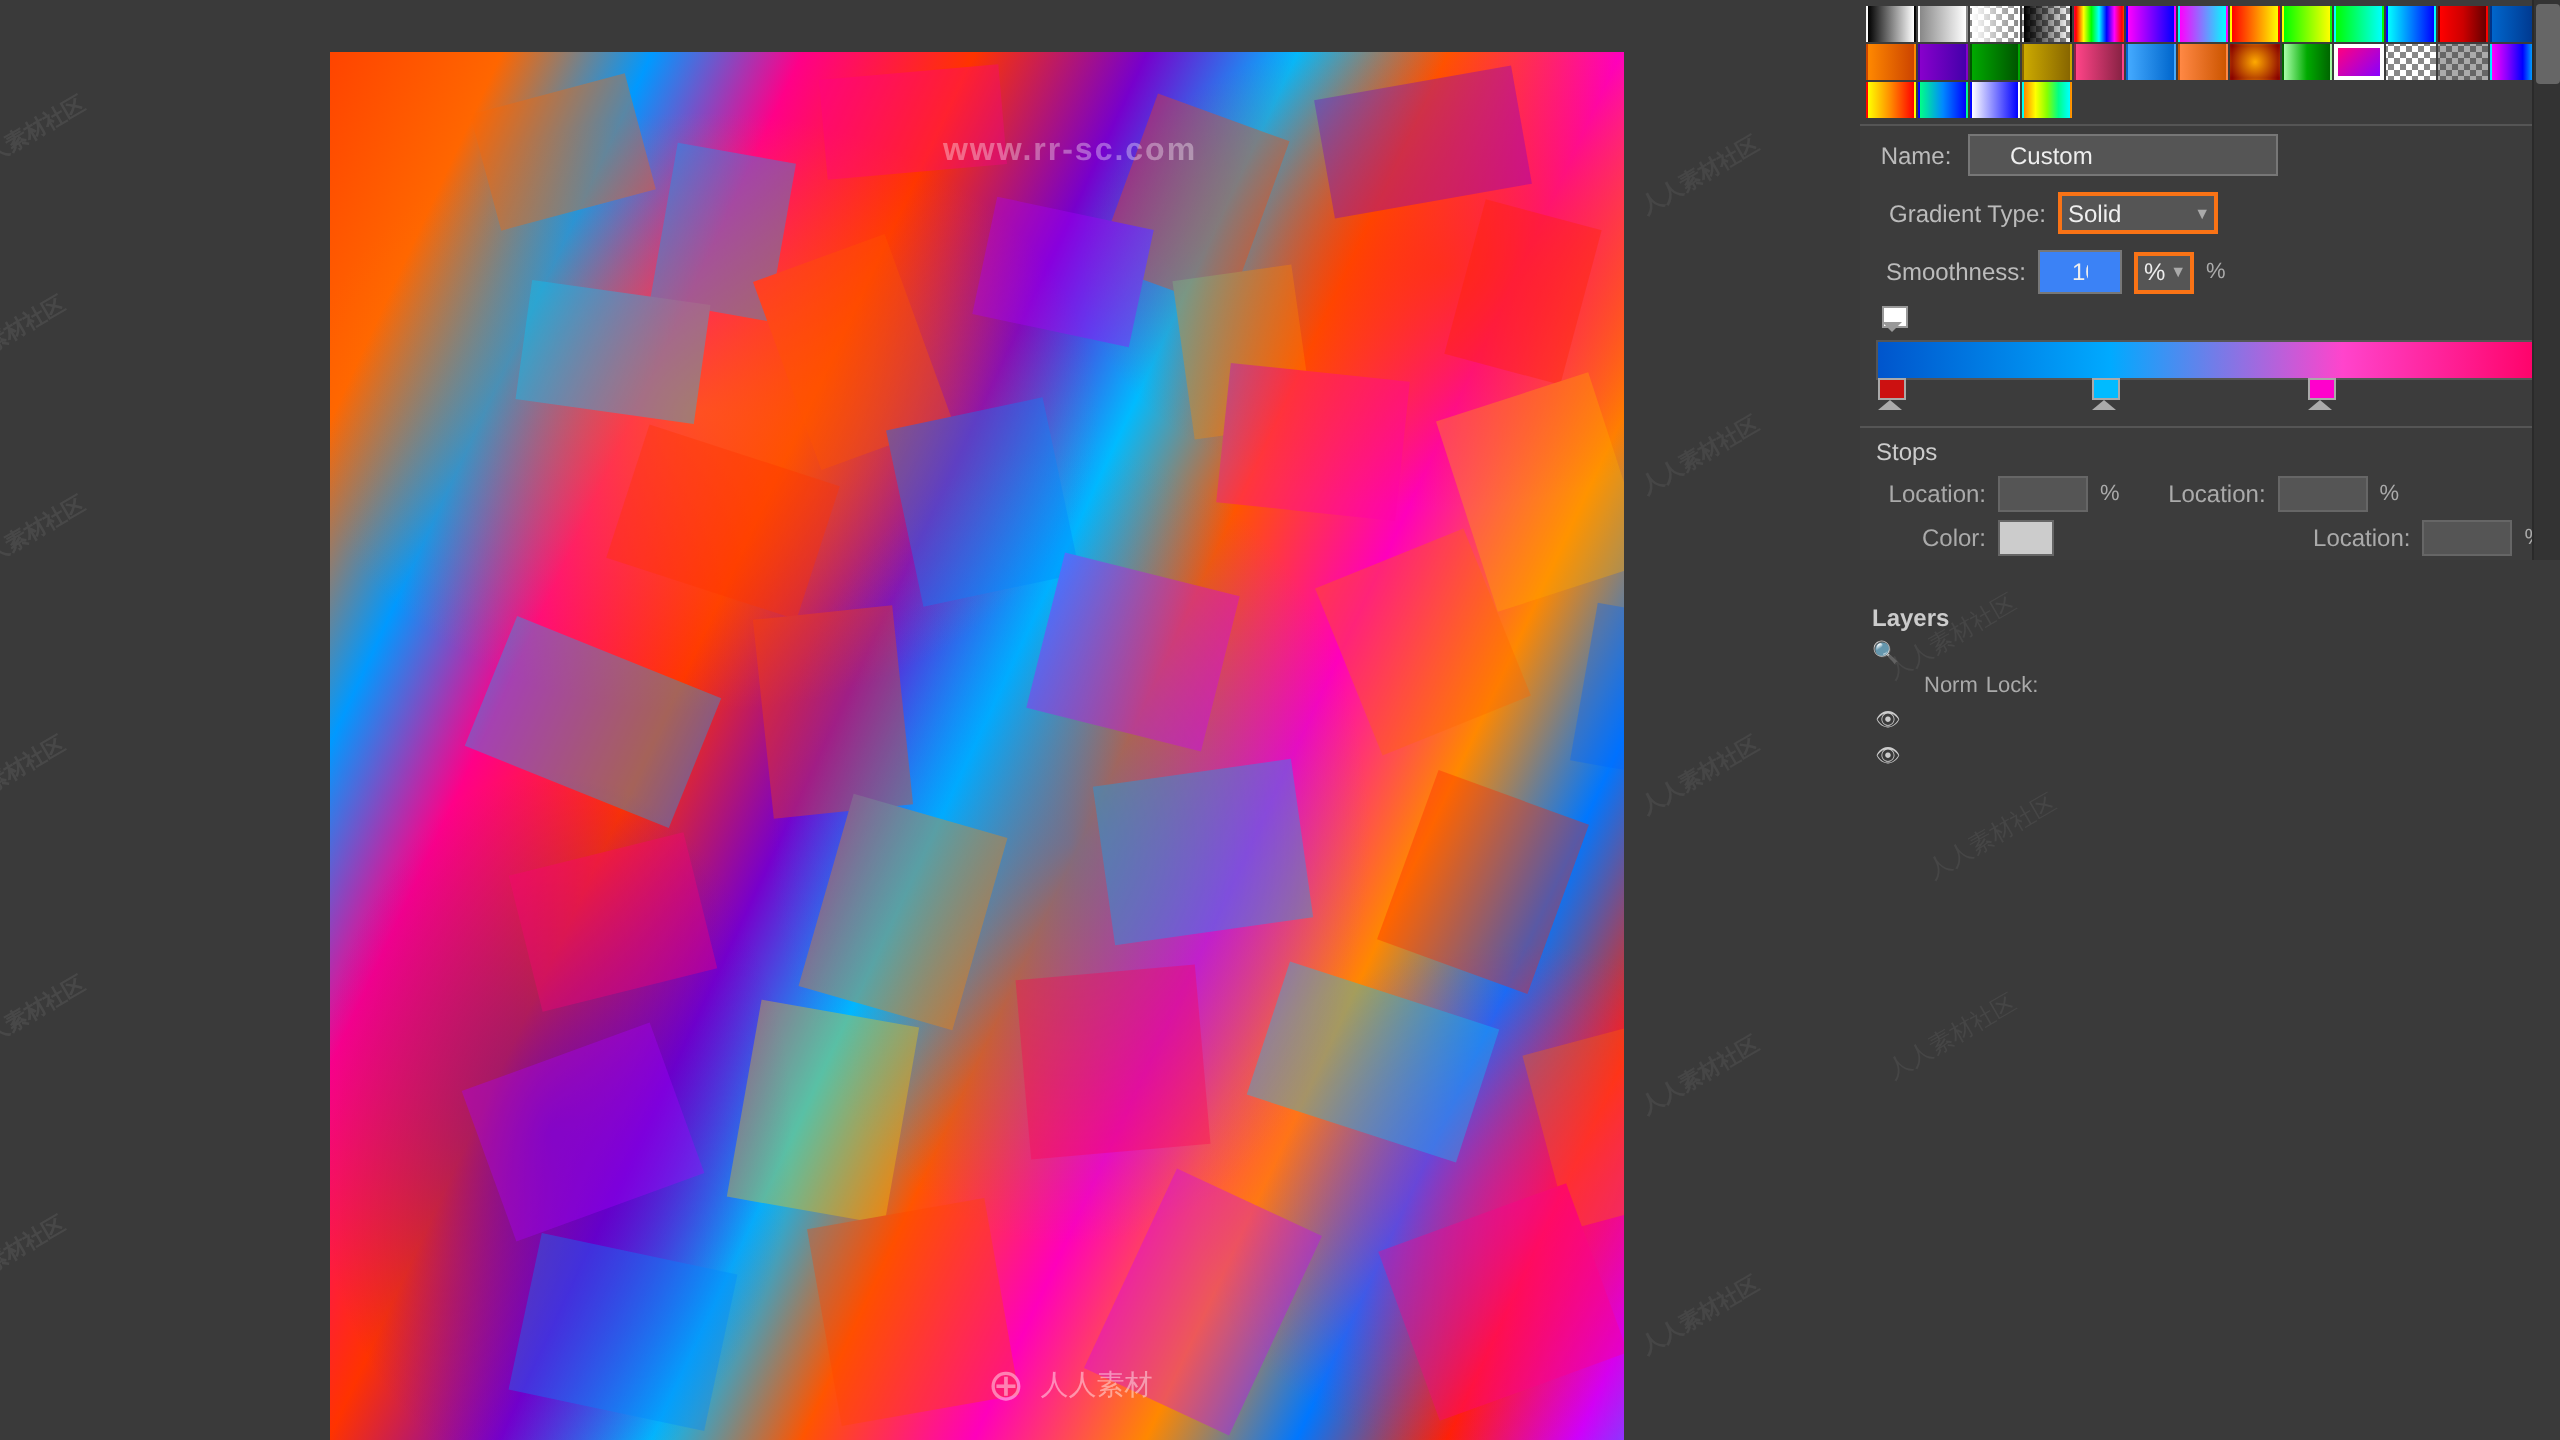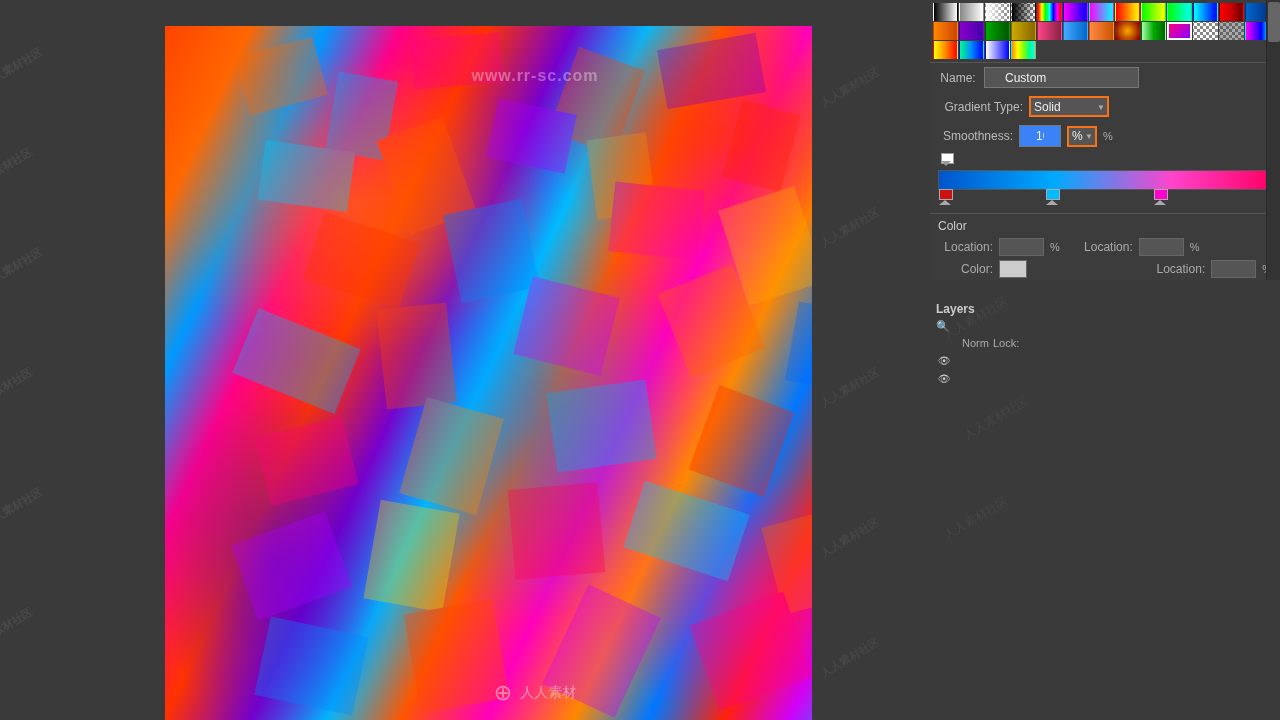--- a/index.html
+++ b/index.html
@@ -607,21 +607,21 @@
 
       <div class="color-handle-row">
         <div class="color-handle h-red" style="left:1px;"></div>
         <div class="color-handle h-cyan" style="left:108px;"></div>
         <div class="color-handle h-pink" style="left:216px;"></div>
       </div>
     </div>
 
     <div class="divider-line"></div>
 
-    <div class="stops-label">Color</div>
+    <div class="stops-label">Stops</div>
 
     <div class="stops-detail-row">
       <span class="small-label">Location:</span>
       <input class="small-input" type="text" value="" style="width: 45px; background: rgb(85, 85, 85);">
       <span class="pct-label">%</span>
       <span class="small-label" style="margin-left:12px;">Location:</span>
       <input class="small-input" type="text" value="" style="width: 45px; background: rgb(85, 85, 85);">
       <span class="pct-label">%</span>
     </div>
 

